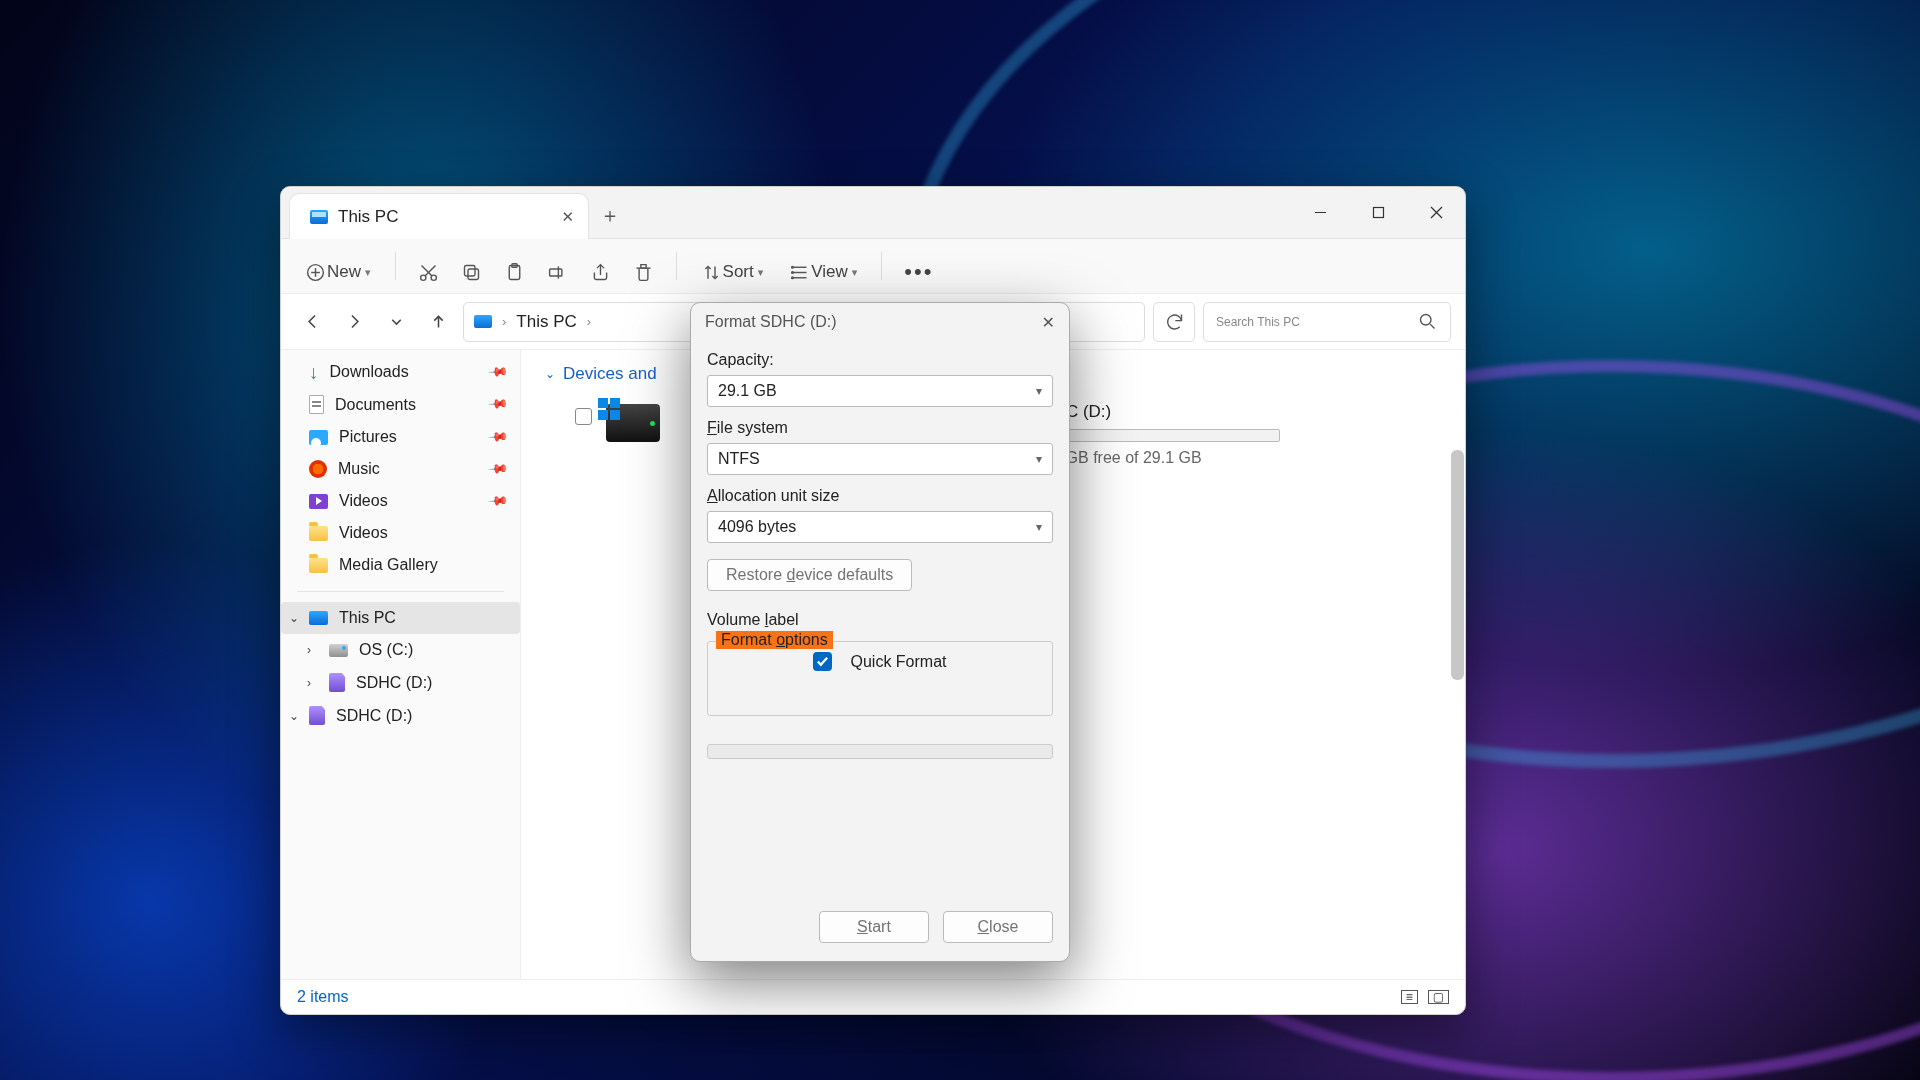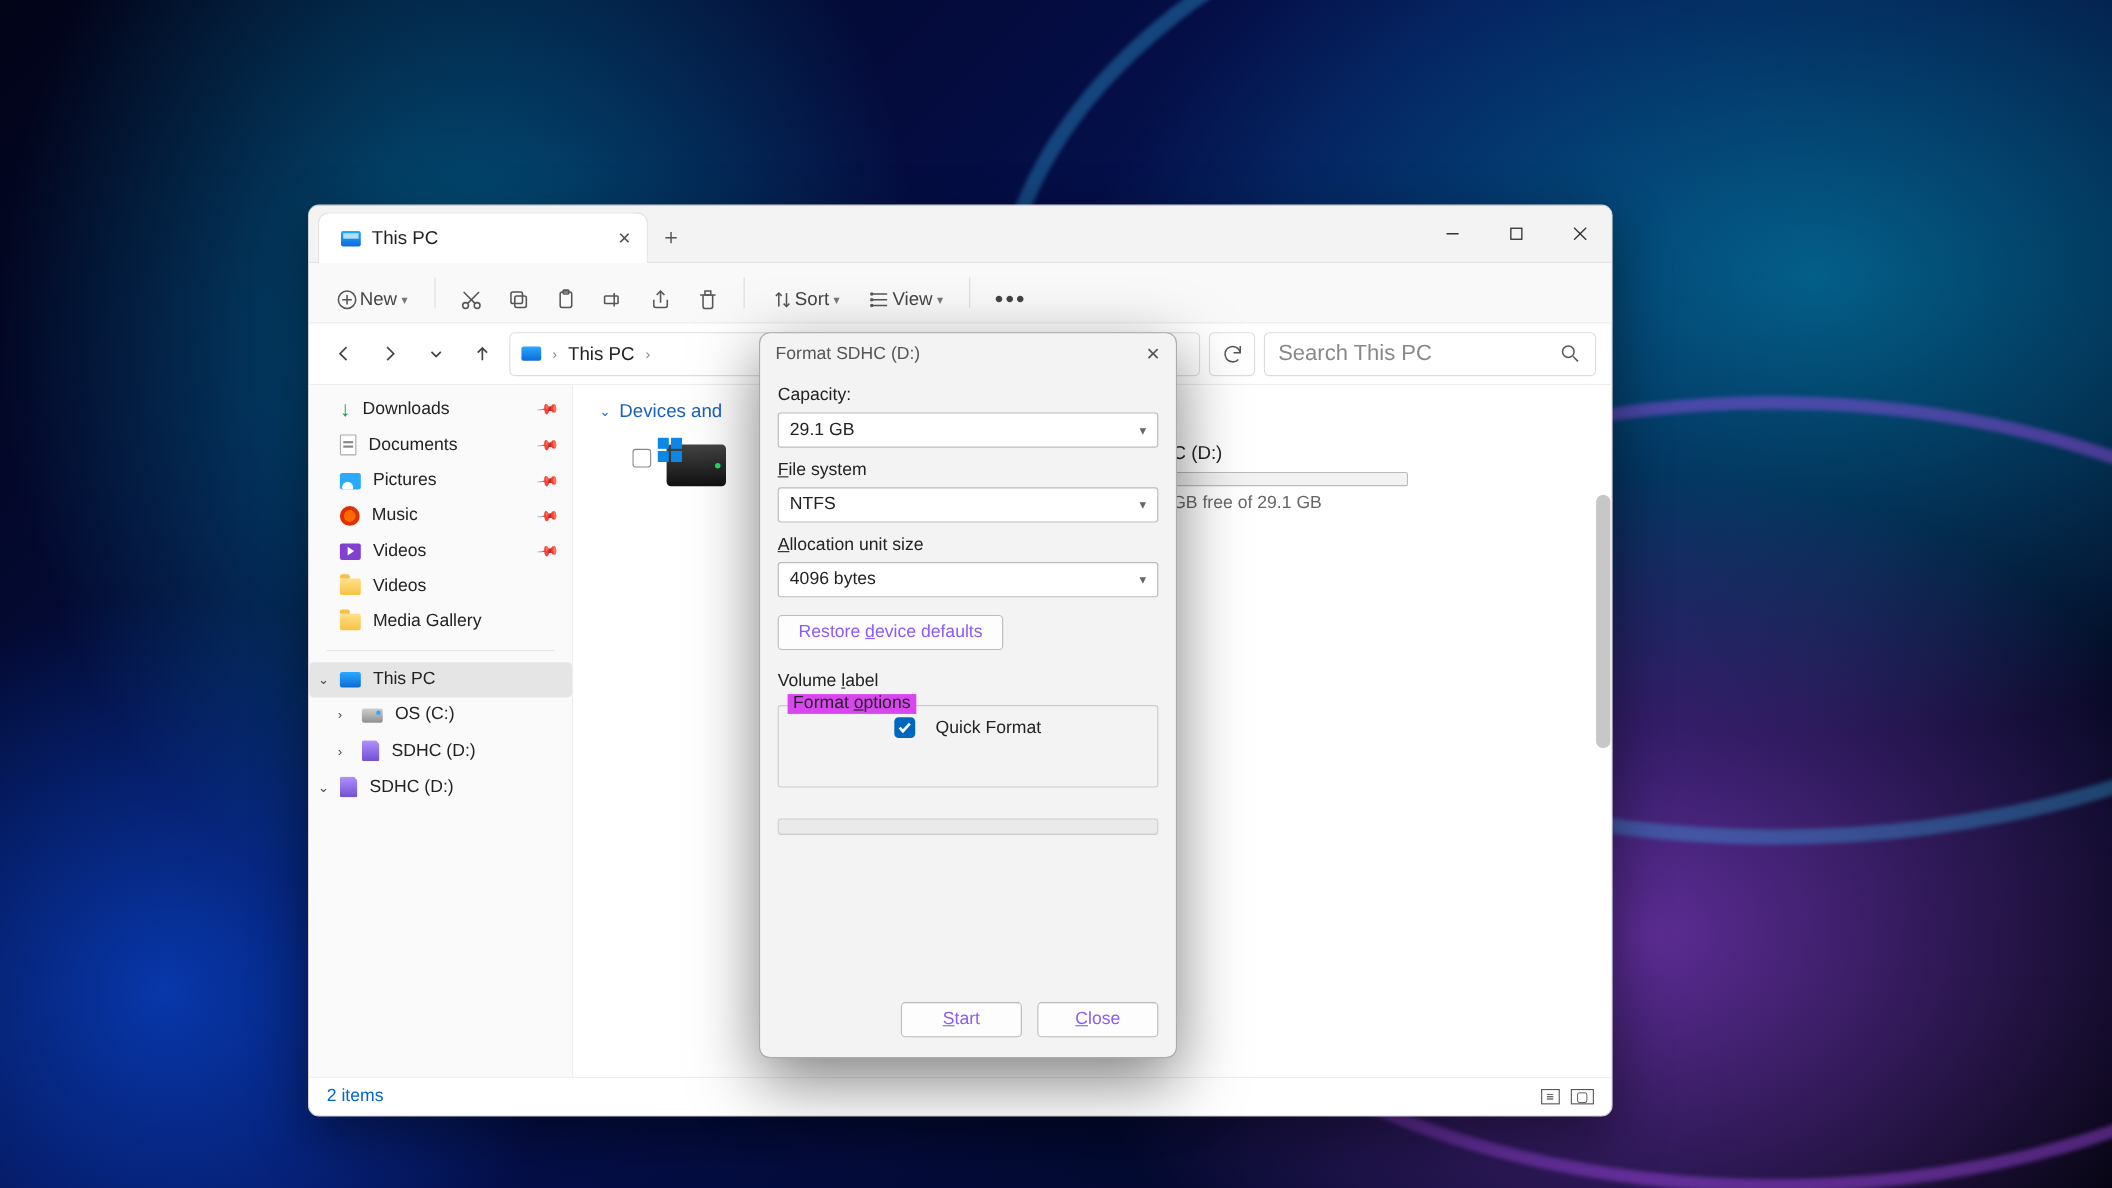--- a/index.html
+++ b/index.html
@@ -55,21 +55,21 @@
   .chev{font-size:11px;color:#777;margin-left:3px;}
   .more-dots{font-size:22px;letter-spacing:2px;color:#444;}
 
   .navbar { height:56px; display:flex; align-items:center; padding:0 14px; gap:8px; border-bottom:1px solid #eee;}
   .nav-btn{width:34px;height:34px;display:flex;align-items:center;justify-content:center;border-radius:5px;cursor:pointer;}
   .nav-btn svg{width:17px;height:17px;stroke:#444;fill:none;stroke-width:1.8;}
   .addr{flex:1;height:40px;border:1px solid #ddd;border-radius:5px;display:flex;align-items:center;padding:0 10px;gap:10px;font-size:17px;color:#222;}
   .addr .pc-icon{width:18px;height:13px;background:linear-gradient(#2aa9ff,#0d6bd5);border-radius:2px;}
   .addr .crumb-sep{color:#888;font-size:13px;}
   .refresh{width:42px;height:40px;border:1px solid #ddd;border-radius:5px;display:flex;align-items:center;justify-content:center;cursor:pointer;}
-  .search{width:302px;height:40px;border:1px solid #ddd;border-radius:5px;display:flex;align-items:center;padding:0 12px;color:#888;font-size:20px;}
+  .search{width:248px;height:40px;border:1px solid #ddd;border-radius:5px;display:flex;align-items:center;padding:0 12px;color:#888;font-size:12px;}
   .search .mag{margin-left:auto;}
 
   .body{flex:1;display:flex;min-height:0;}
   .sidebar{width:240px;background:#fafafa;border-right:1px solid #eee;padding-top:6px;display:flex;flex-direction:column;}
   .side-item{display:flex;align-items:center;gap:11px;padding:7px 12px 7px 28px;font-size:16px;color:#222;border-radius:4px;cursor:pointer;position:relative;}
   .side-item.selected{background:#e5e5e5;}
   .side-item .pin{position:absolute;right:14px;color:#666;font-size:13px;transform:rotate(40deg);}
   .side-item .caret{position:absolute;left:8px;font-size:12px;color:#444;}
   .side-sep{height:1px;background:#e4e4e4;margin:10px 16px;}
   .fld{width:19px;height:15px;background:linear-gradient(#ffe08a,#f7c244);border-radius:2px;position:relative;}
@@ -122,24 +122,24 @@
   .dlg-label u{text-decoration:underline;}
   .dlg-select,.dlg-input{
     width:100%;height:32px;background:#fff;border:1px solid #bbb;border-radius:3px;
     padding:0 10px;font-size:16px;color:#222;display:flex;align-items:center;
   }
   .dlg-select{justify-content:space-between;cursor:pointer;}
   .dlg-select .dd{color:#666;font-size:12px;}
   .dlg-input input{border:none;outline:none;width:100%;font-size:16px;background:transparent;}
   .dlg-btn{
     height:32px;padding:0 18px;background:#fdfdfd;border:1px solid #bbb;border-radius:4px;
-    font-size:16px;color:#8b5cf6;cursor:pointer;display:inline-flex;align-items:center;width:fit-content;margin-top:10px;
+    font-size:16px;color:#737373;cursor:pointer;display:inline-flex;align-items:center;width:fit-content;margin-top:10px;
   }
   .dlg-group{border:1px solid #ccc;border-radius:3px;padding:10px 12px 44px 12px;margin-top:6px;position:relative;background:#f3f3f3;}
-  .dlg-group .legend{position:absolute;top:-11px;left:8px;background:#d946ef;padding:0 5px;font-size:16px;}
+  .dlg-group .legend{position:absolute;top:-11px;left:8px;background:#f97316;padding:0 5px;font-size:16px;}
   .chk{display:flex;align-items:center;gap:18px;justify-content:center;}
   .chk .box{width:19px;height:19px;border-radius:4px;background:#0067c0;display:flex;align-items:center;justify-content:center;}
   .chk .box svg{width:13px;height:13px;stroke:#fff;stroke-width:2.6;fill:none;}
   .progress{height:15px;border:1px solid #ccc;border-radius:3px;background:#eaeaea;margin-top:22px;}
   .dlg-actions{display:flex;gap:14px;justify-content:flex-end;padding:18px 16px;margin-top:auto;}
   .dlg-actions .dlg-btn{width:110px;justify-content:center;margin:0;}
 </style>
 </head>
 <body>
 

